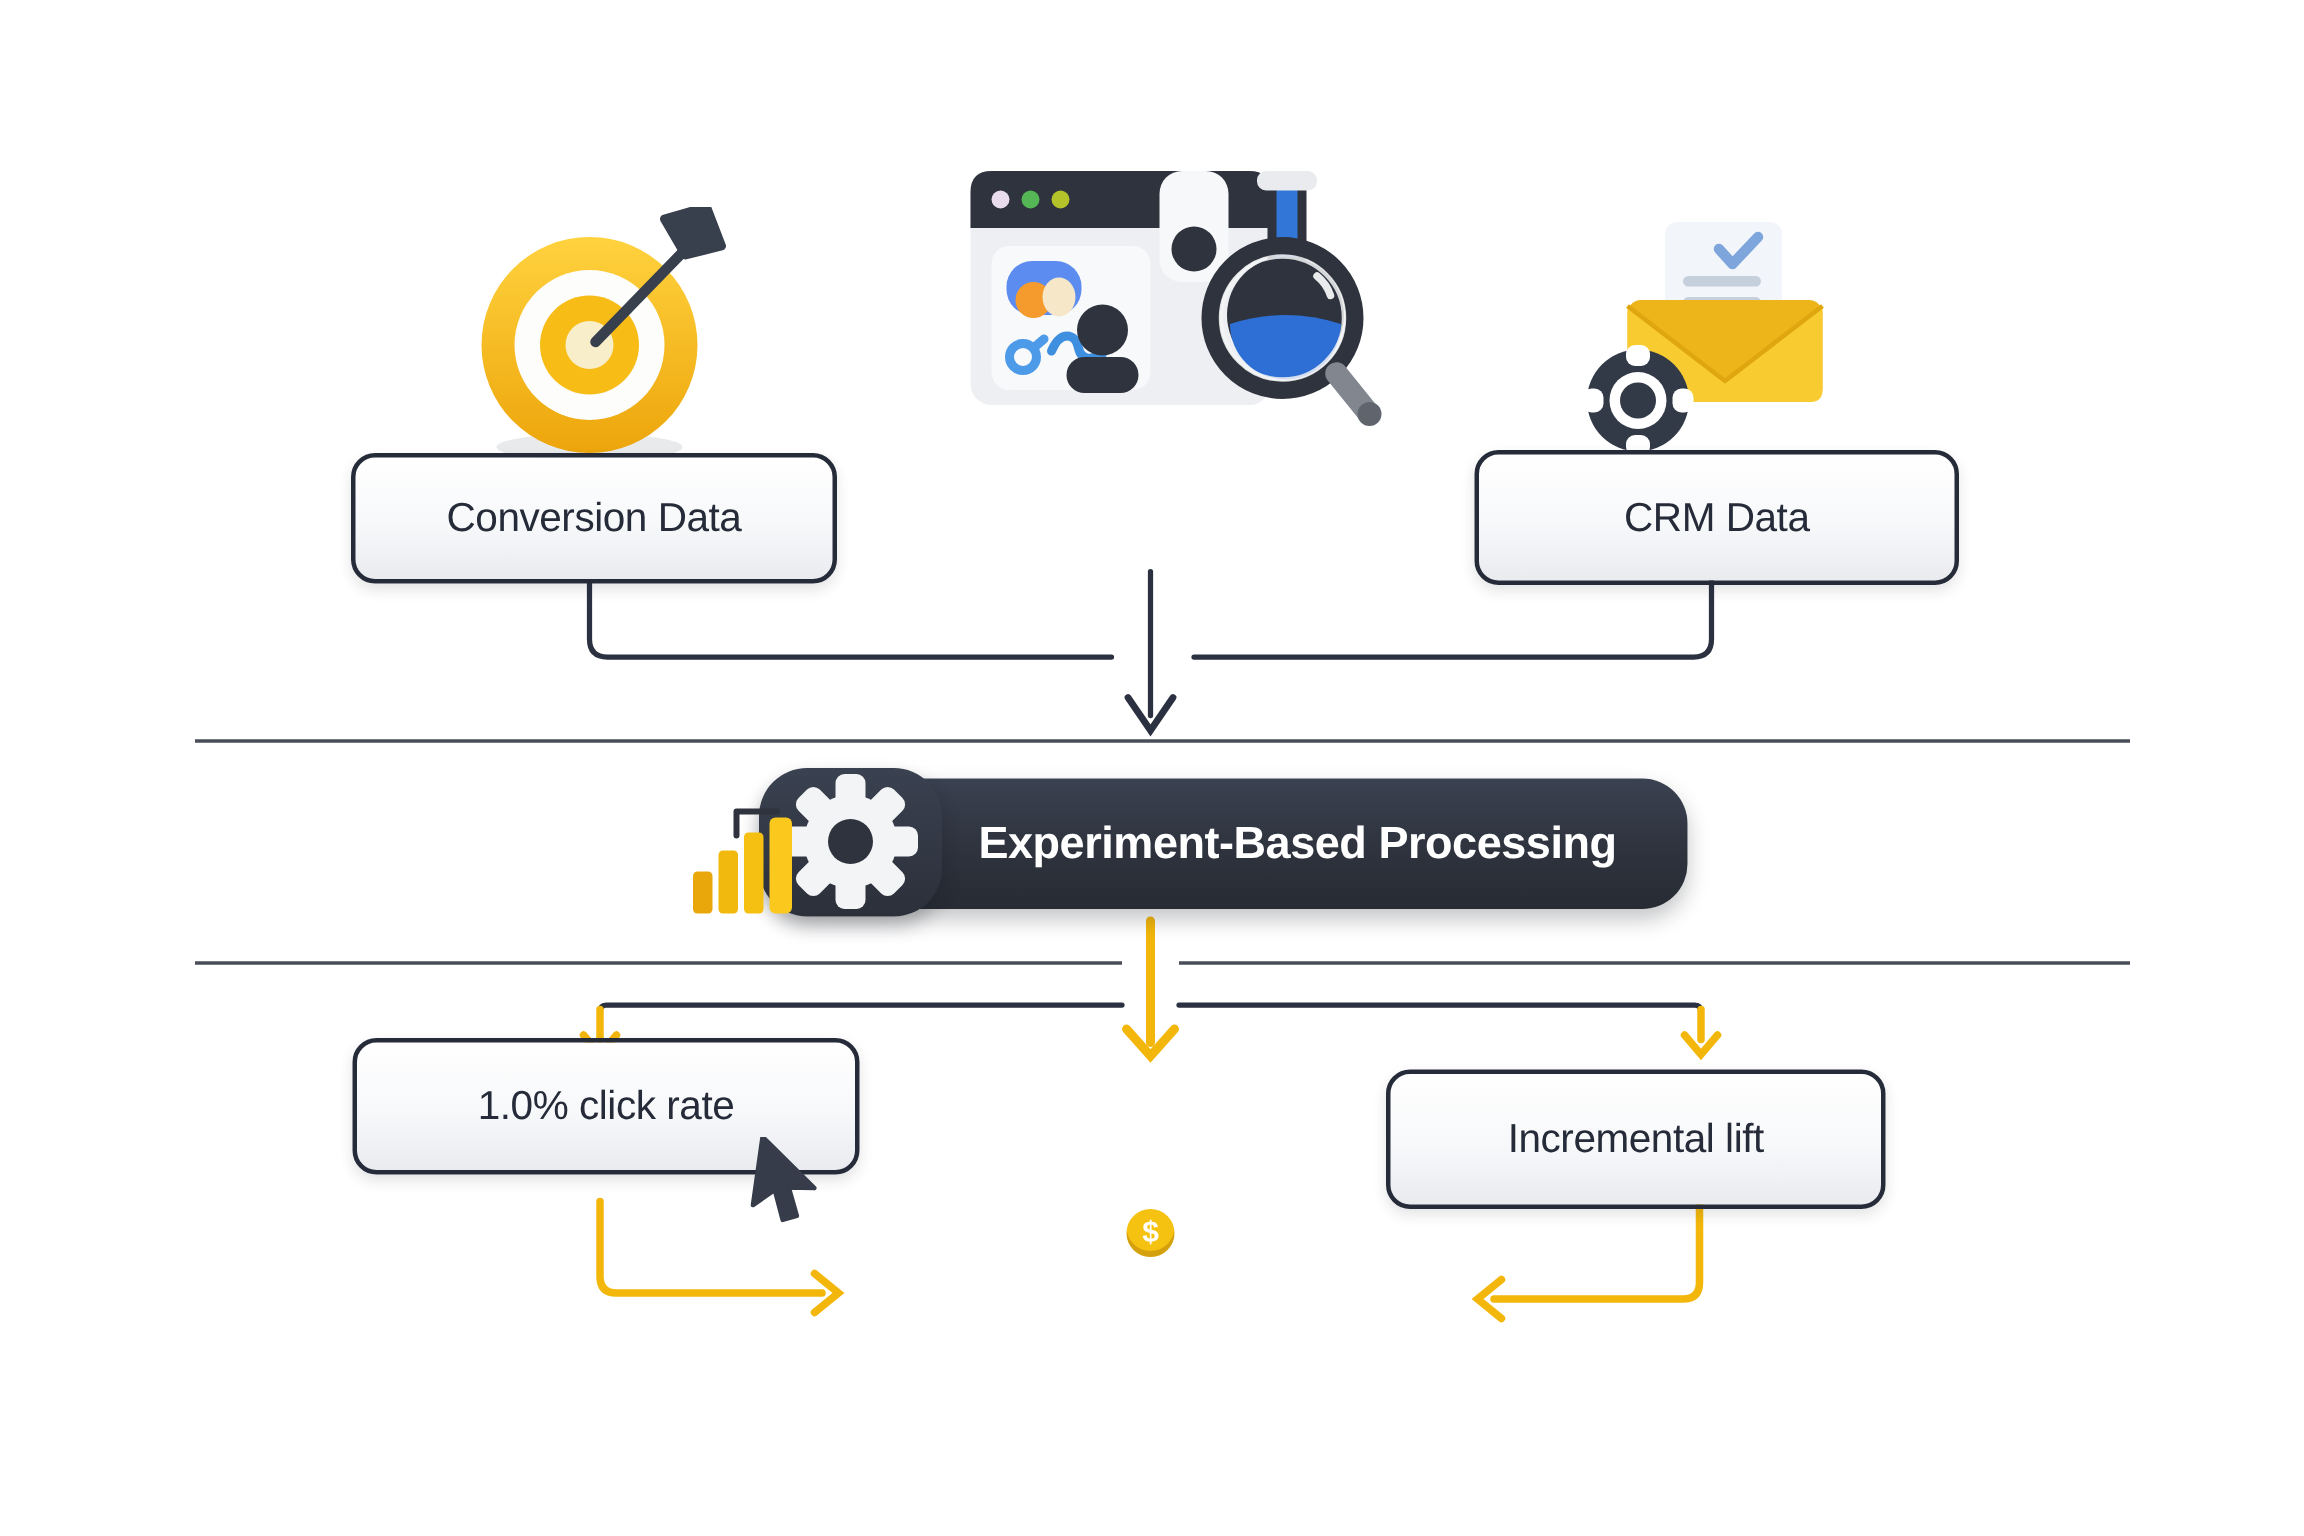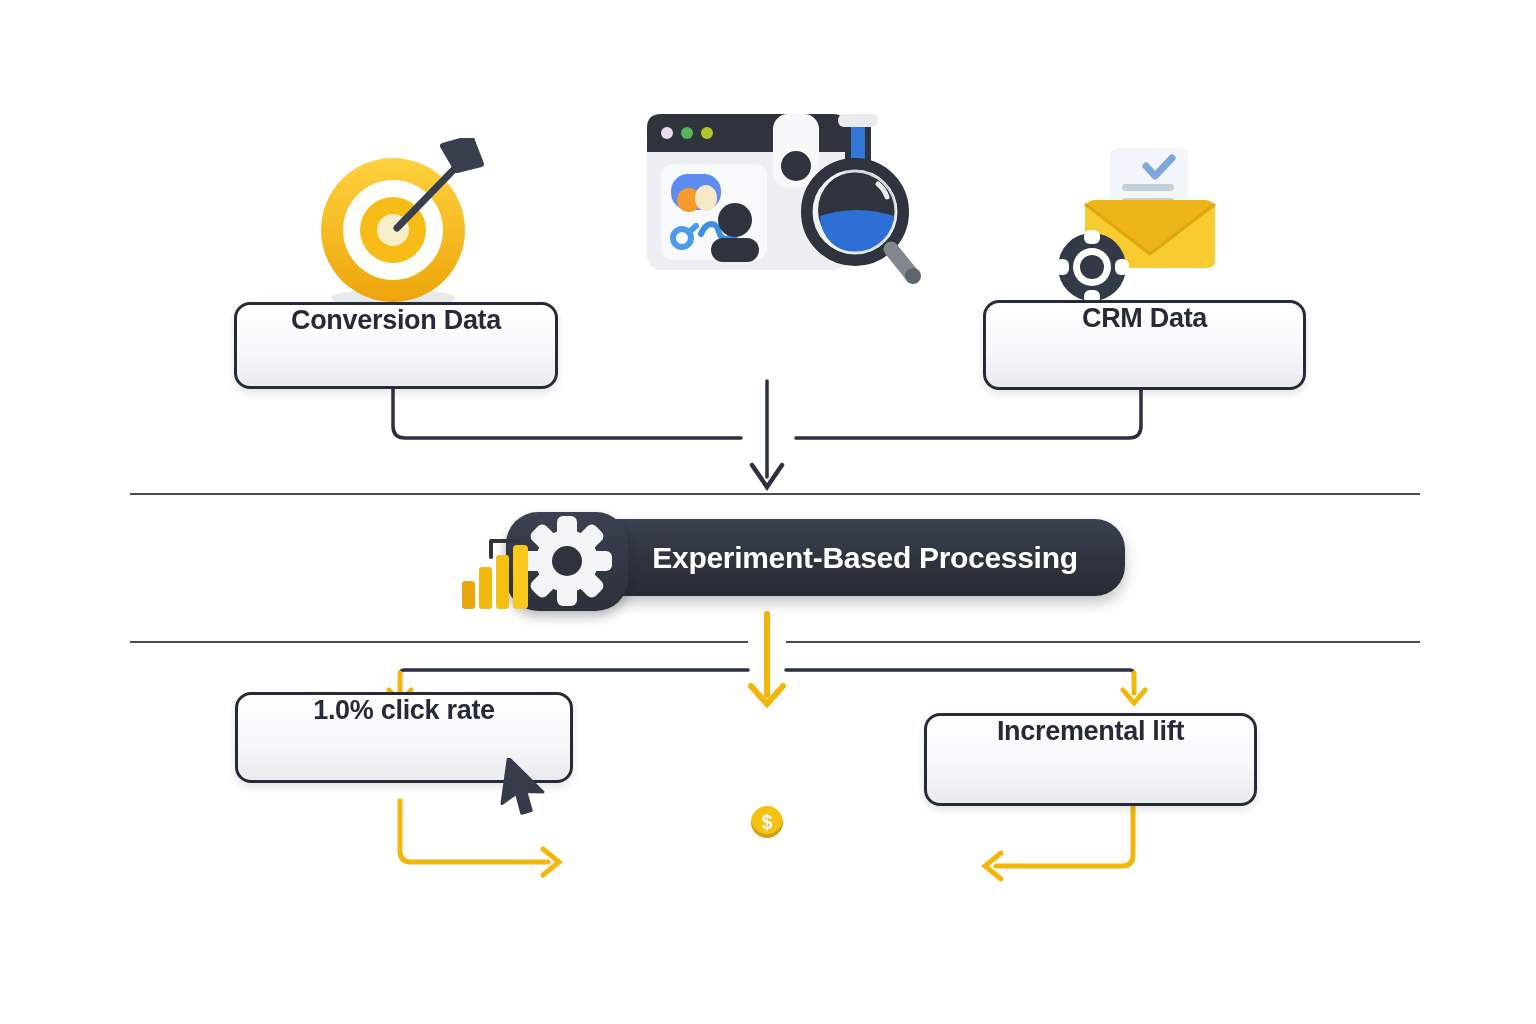--- a/index.html
+++ b/index.html
@@ -3,28 +3,28 @@
 <meta charset="utf-8">
 <style>
   html,body{margin:0;padding:0;background:#ffffff;}
   .canvas{
     position:relative;width:1536px;height:1024px;background:#ffffff;overflow:hidden;
     font-family:"Liberation Sans","DejaVu Sans",sans-serif;
   }
   .overlay{position:absolute;left:0;top:0;width:1536px;height:1024px;pointer-events:none;}
   .icon{position:absolute;}
   .node{
-    position:absolute;display:flex;justify-content:center;
+    position:absolute;display:flex;align-items:center;justify-content:center;
     border:3px solid #252b38;border-radius:16px;
     background:linear-gradient(180deg,#ffffff 0%,#f7f8fa 55%,#e9ebef 100%);
     box-shadow:0 4px 9px rgba(30,35,48,.12);
-    color:#252b38;font-weight:700;font-size:27px;letter-spacing:-.3px;
+    color:#252b38;font-weight:400;font-size:27px;letter-spacing:-.3px;
   }
   .pill{
-    position:absolute;left:510px;top:519px;width:615px;height:77px;
+    position:absolute;left:510px;top:519px;width:615px;height:87px;
     border-radius:30px;background:linear-gradient(180deg,#3a4150 0%,#2d323c 60%,#262b34 100%);
     box-shadow:0 7px 14px rgba(20,24,33,.25);
     display:flex;align-items:center;justify-content:center;box-sizing:border-box;padding-left:95px;
     color:#ffffff;font-weight:700;font-size:30px;letter-spacing:-.3px;
   }
   .gear-badge{
     position:absolute;left:506px;top:512px;width:122px;height:99px;border-radius:32px;
     background:linear-gradient(180deg,#3a4150,#2b303a);box-shadow:0 6px 12px rgba(20,24,33,.28);
   }
   .coin{

